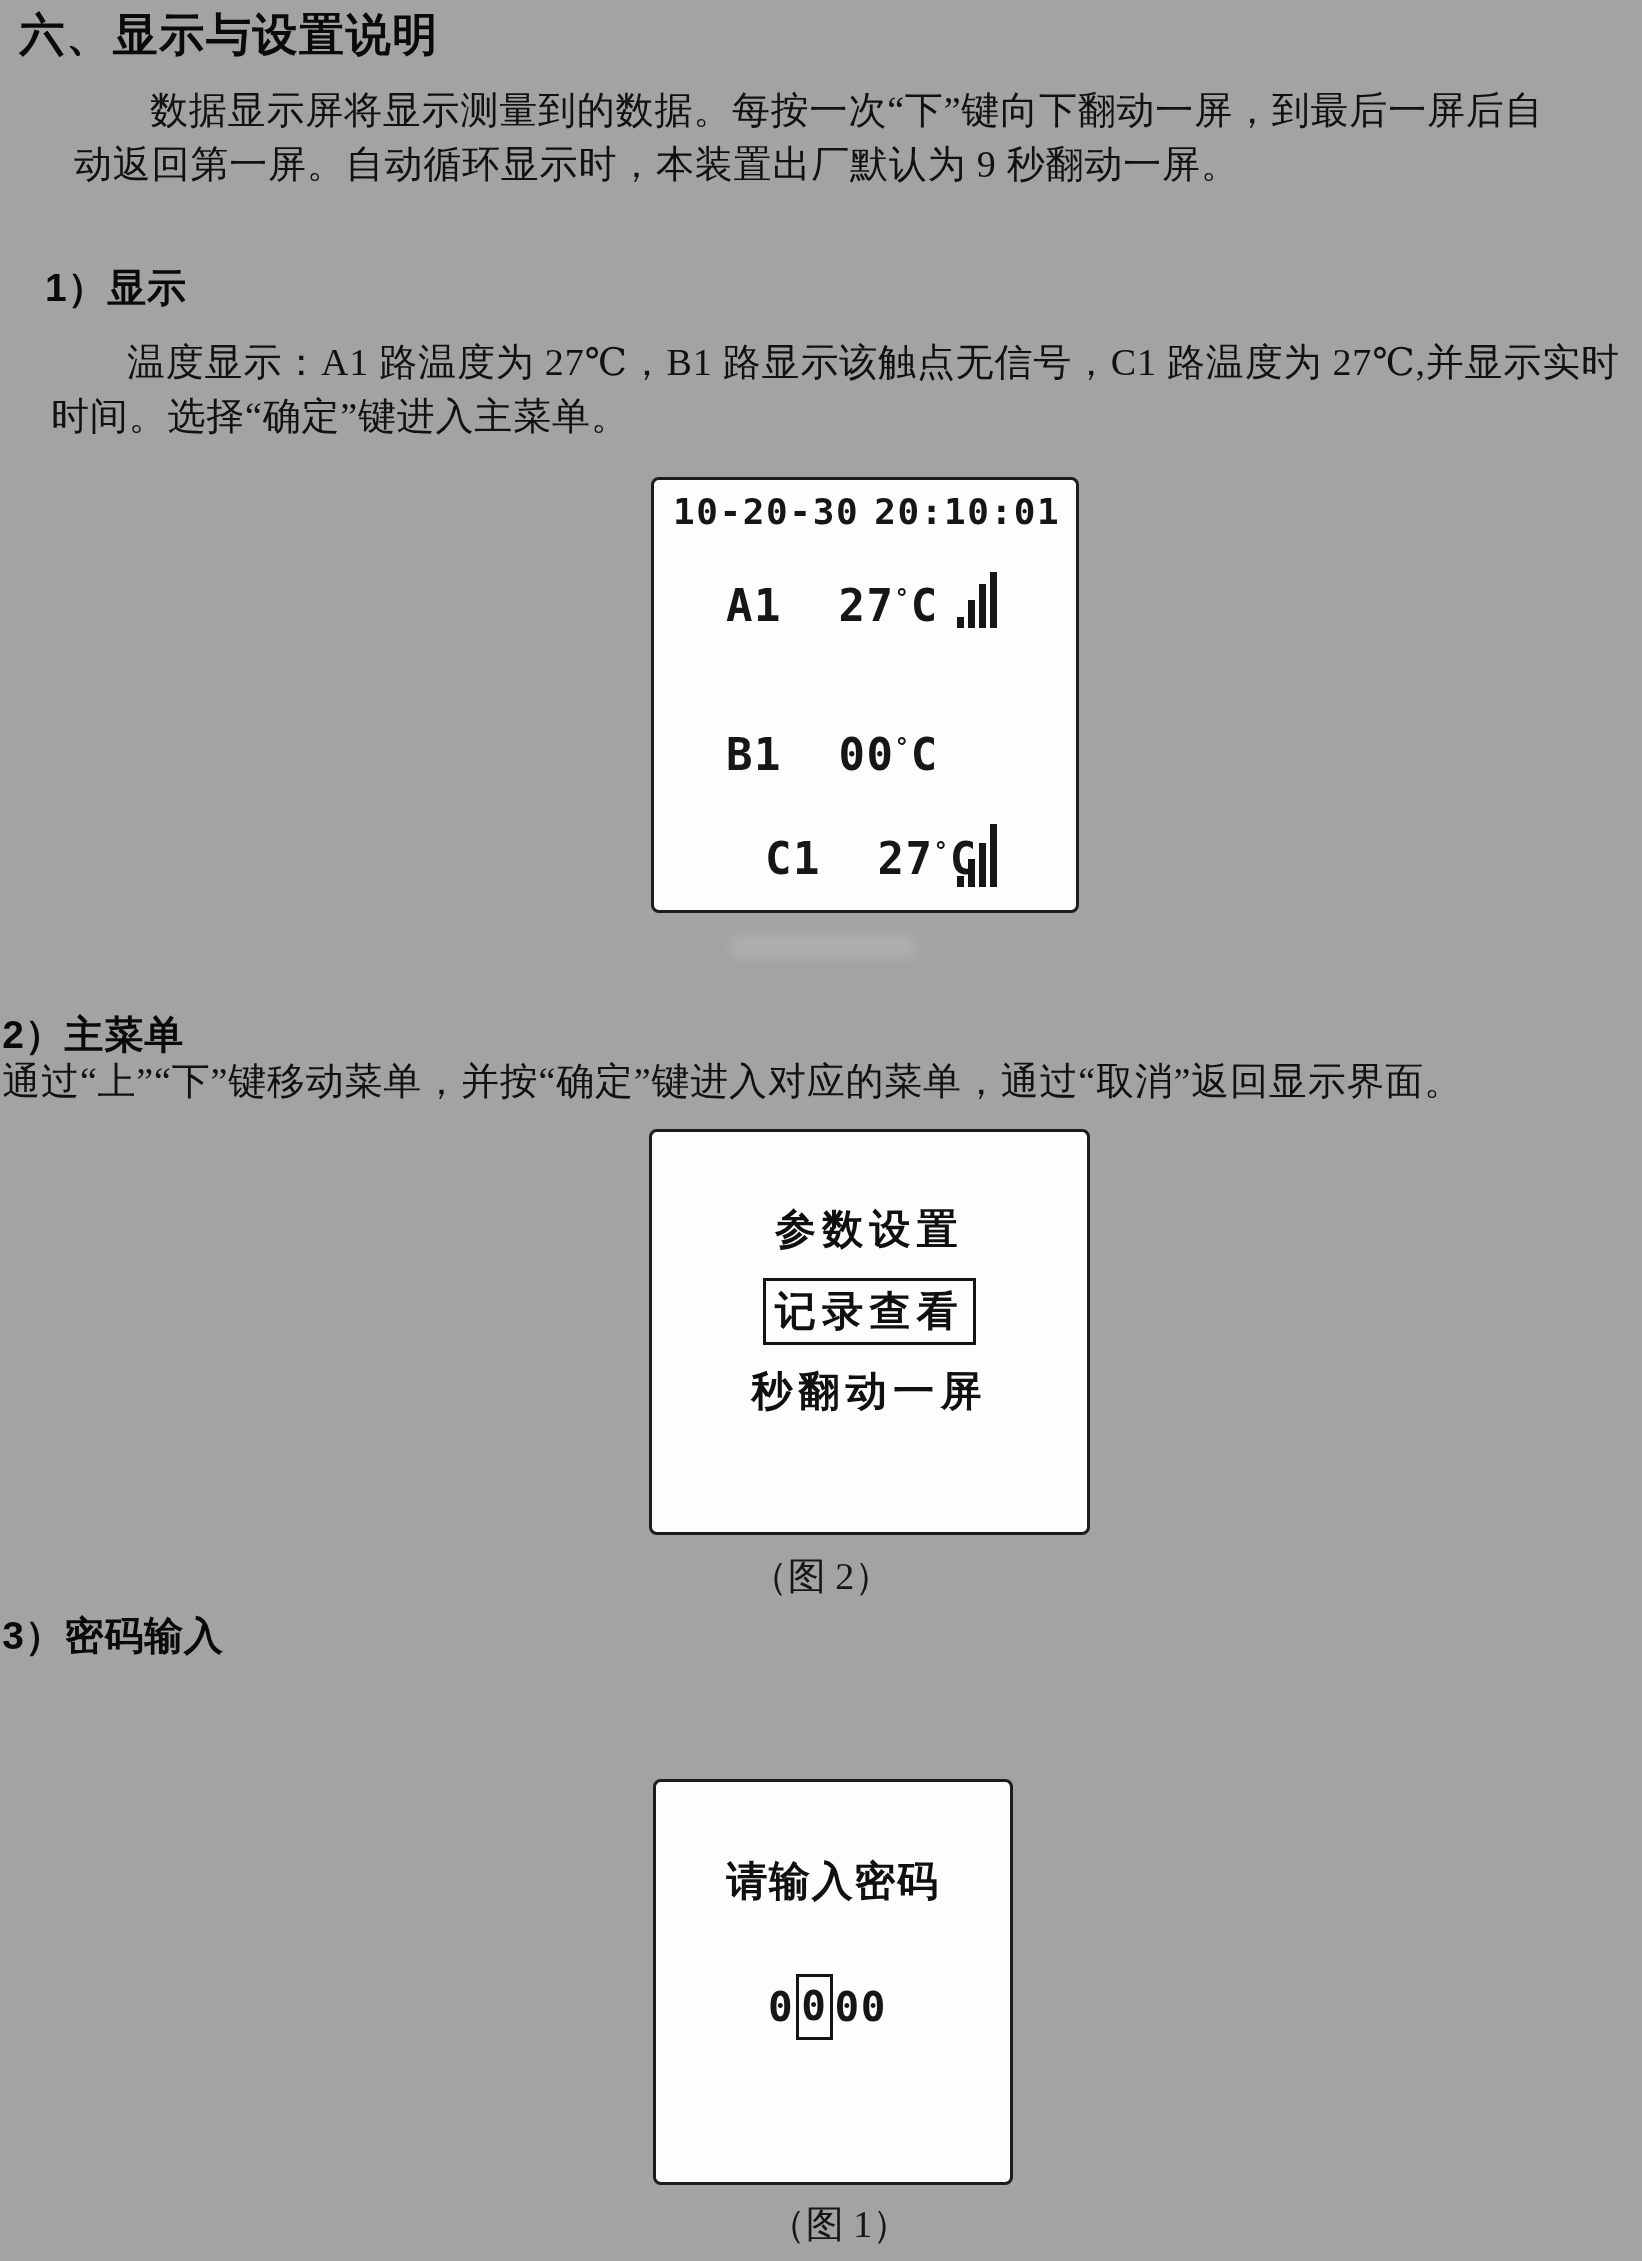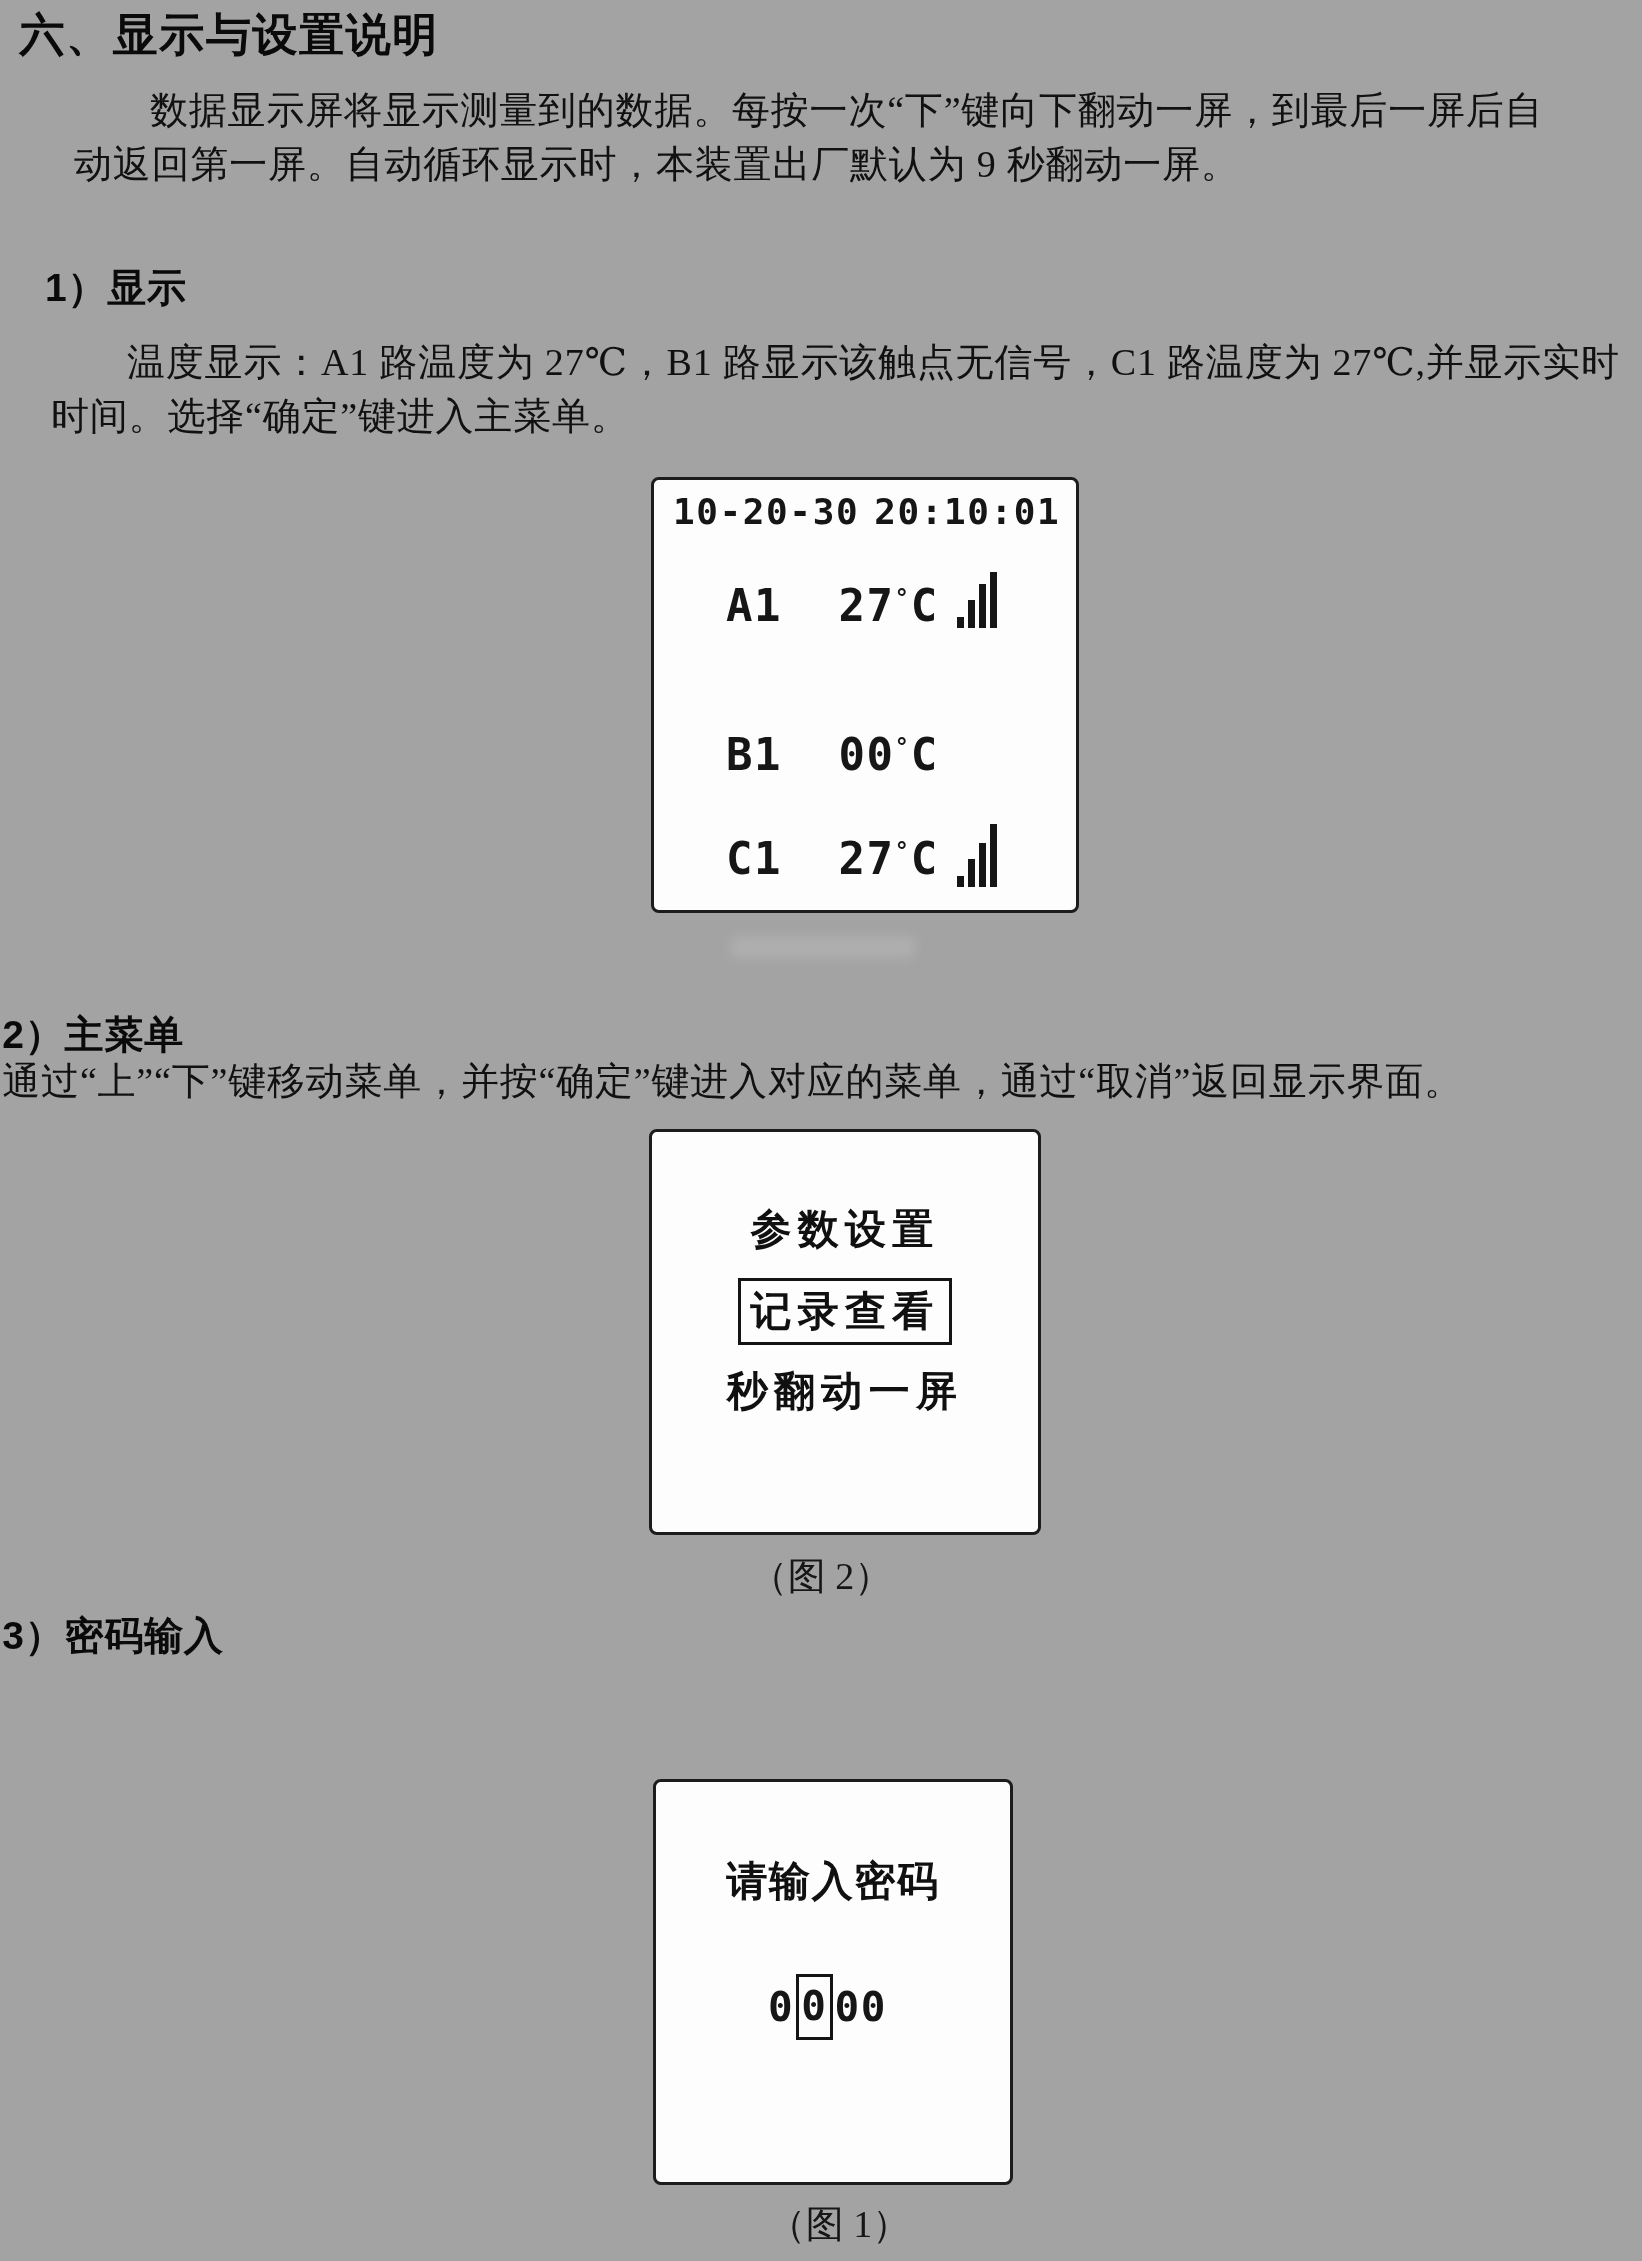--- a/index.html
+++ b/index.html
@@ -40,36 +40,36 @@
   #p-sec3{left:0;top:1654px;}
   #p-sec3 .l1{padding-left:109px;}
   #p-sec3 .l2{padding-left:2.3px;}
   
   .lcd{
     position:absolute;background:#fdfdfd;
     border:3.9px solid #1c1c1c;border-radius:7.8px;
     box-sizing:border-box;
   }
   #lcd1{left:651px;top:477px;width:428px;height:436px;padding-left:28px;}
-  #lcd2{left:649px;top:1129px;width:392px;height:406px;}
+  #lcd2{left:649px;top:1129px;width:441px;height:406px;}
   #lcd3{left:653px;top:1779px;width:360px;height:406px;}
   .lcd-font{
     font-family:"DejaVu Sans Mono","Liberation Mono",monospace;
     font-weight:bold;color:#161616;
   }
   
   .time-row{
     position:absolute;left:19px;right:15.6px;top:11px;
     display:flex;justify-content:space-between;
     font-size:36px;letter-spacing:1.6px;
   }
   .temp-row{position:absolute;left:72px;font-size:44px;letter-spacing:1.6px;}
   #row-a1{top:100px;}
   #row-b1{top:249px;}
-  #row-c1{top:353px;}
+  #row-c1{top:353px;margin-left:39px;}
   .temp-row .deg{font-size:0.55em;vertical-align:0.62em;}
   .signal{position:absolute;left:303px;display:flex;align-items:flex-end;}
   #sig-a1{top:92px;height:56px;}
   #sig-c1{top:344px;height:63px;}
   .sb{display:inline-block;width:7px;margin-right:3.9px;background:#161616;}
   .sb1{height:11px;}
   .sb2{height:28px;}
   .sb3{height:44px;}
   .sb4{height:100%;}
   .ghost{

